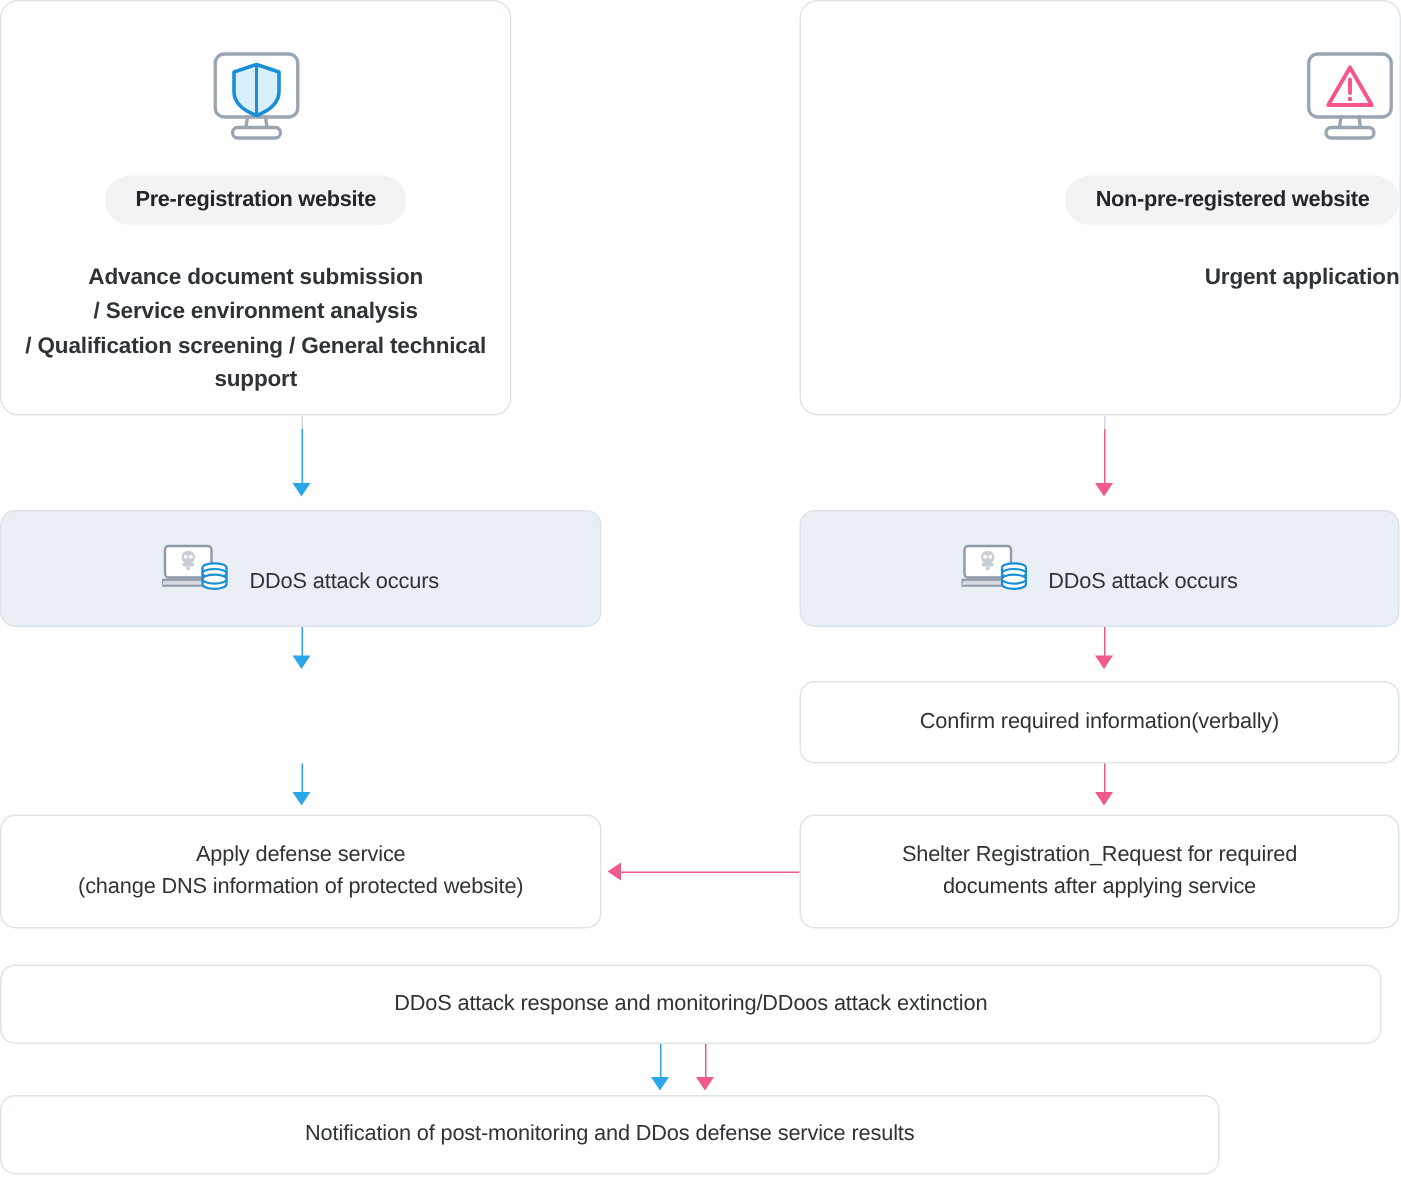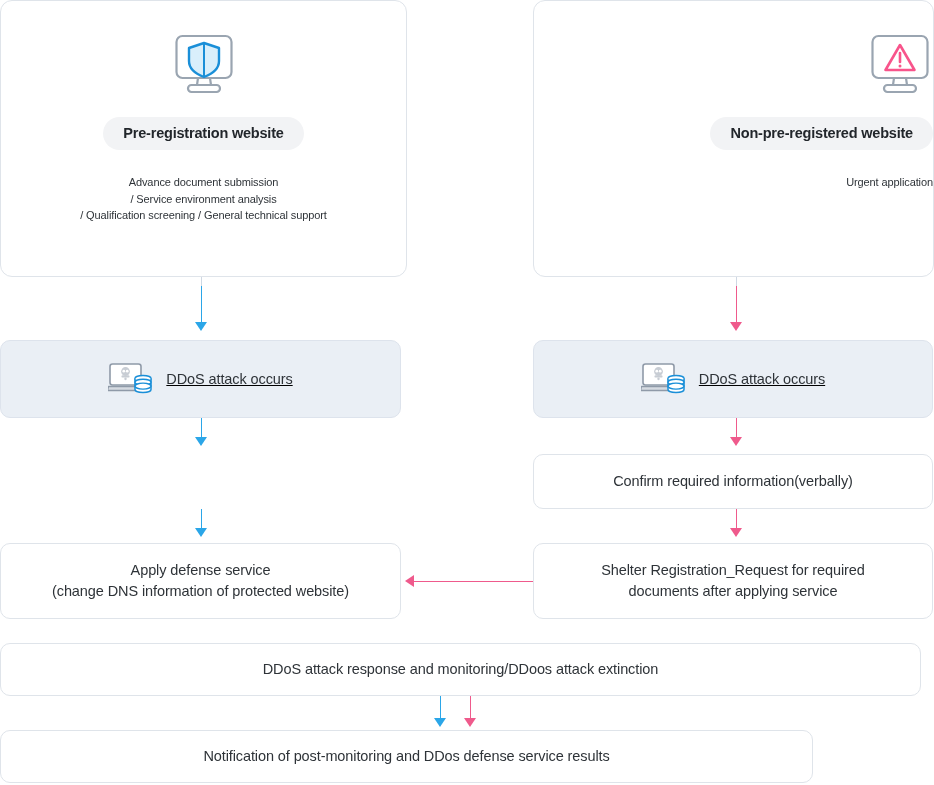--- a/index.html
+++ b/index.html
@@ -59,34 +59,34 @@
     background: #f2f3f5;
     border-radius: 18px;
     padding: 8px 20px 9px;
     font-size: 14.5px;
     font-weight: bold;
     color: #22262b;
     letter-spacing: -0.2px;
   }
   .card-desc {
     margin-top: 24px;
-    font-size: 11px;
+    font-size: 15px;
     color: #2e3338;
     line-height: 1.52;
     text-align: center;
     letter-spacing: -0.1px;
     white-space: pre-line;
+    font-weight: bold;
   }
 
   
   .ddos-inner {
     display: flex;
-    align-items: center;
+    align-items: flex-end;
     gap: 14px;
-    text-decoration: underline;
   }
   .ddos-icon { width: 44px; height: 34px; flex: none; }
   .ddos-label {
     font-size: 14.5px;
     color: #2e3338;
     letter-spacing: -0.1px;
   }
 
   
   .vline {
@@ -122,21 +122,21 @@
     position: absolute;
     width: 1.1px;
     background: #cfd8e3;
   }
 </style>
 </head>
 <body>
 
 <div id="canvas">
 
-  <div class="top-card" style="left:0px; top:0px; width:407px; height:277px;">
+  <div class="top-card" style="left:0px; top:0px; width:341px; height:277px;">
     <span class="card-icon">
       <svg viewBox="0 0 66 62" width="66" height="62">
         <rect x="5.5" y="3" width="55" height="42" rx="6" ry="6" fill="#ffffff" stroke="#9aa5b1" stroke-width="2.2"></rect>
         <path d="M33 10 L48 15 L48 28 C48 36 41 41 33 44 C25 41 18 36 18 28 L18 15 Z" fill="#d9effb" stroke="#1a8fd8" stroke-width="2.4" stroke-linejoin="round"></path>
         <line x1="33" y1="10" x2="33" y2="44" stroke="#1a8fd8" stroke-width="2"></line>
         <path d="M27 45 L26 52 M39 45 L40 52" stroke="#9aa5b1" stroke-width="2.2" fill="none" stroke-linecap="round"></path>
         <rect x="17" y="52" width="32" height="7" rx="3.5" ry="3.5" fill="#ffffff" stroke="#9aa5b1" stroke-width="2.2"></rect>
       </svg>
     </span>
     <div class="pill">Pre-registration website</div>

